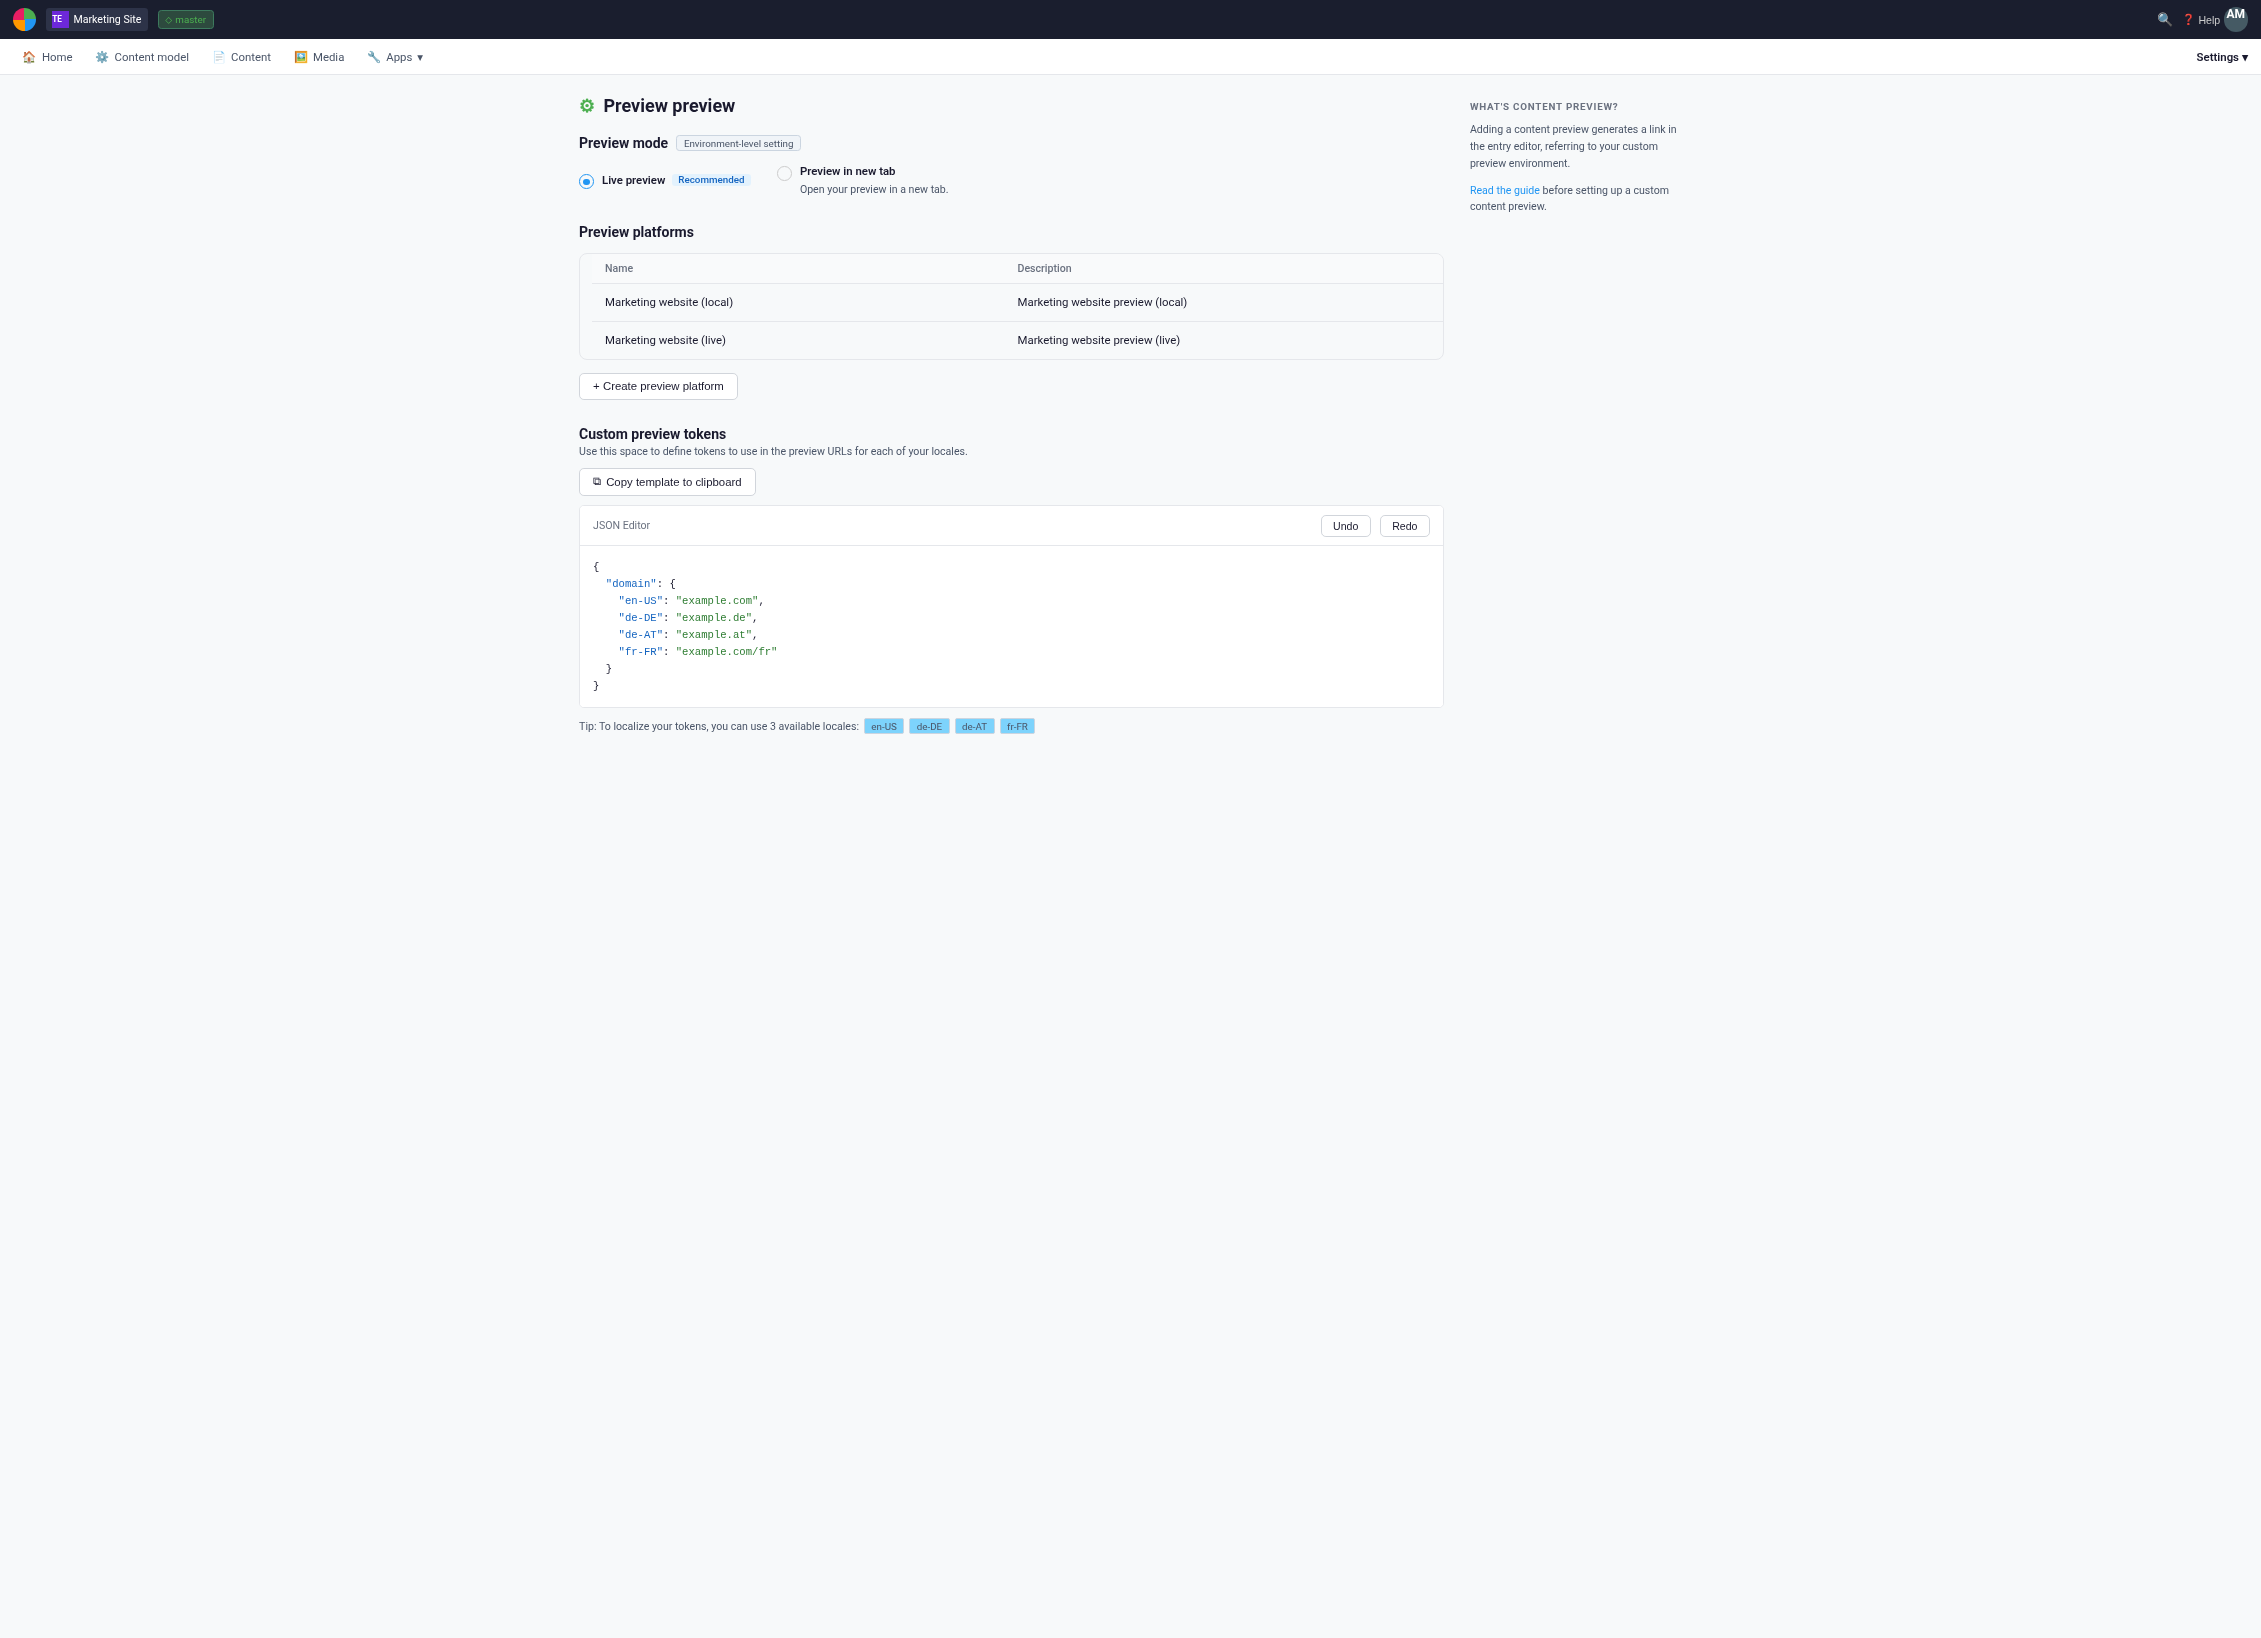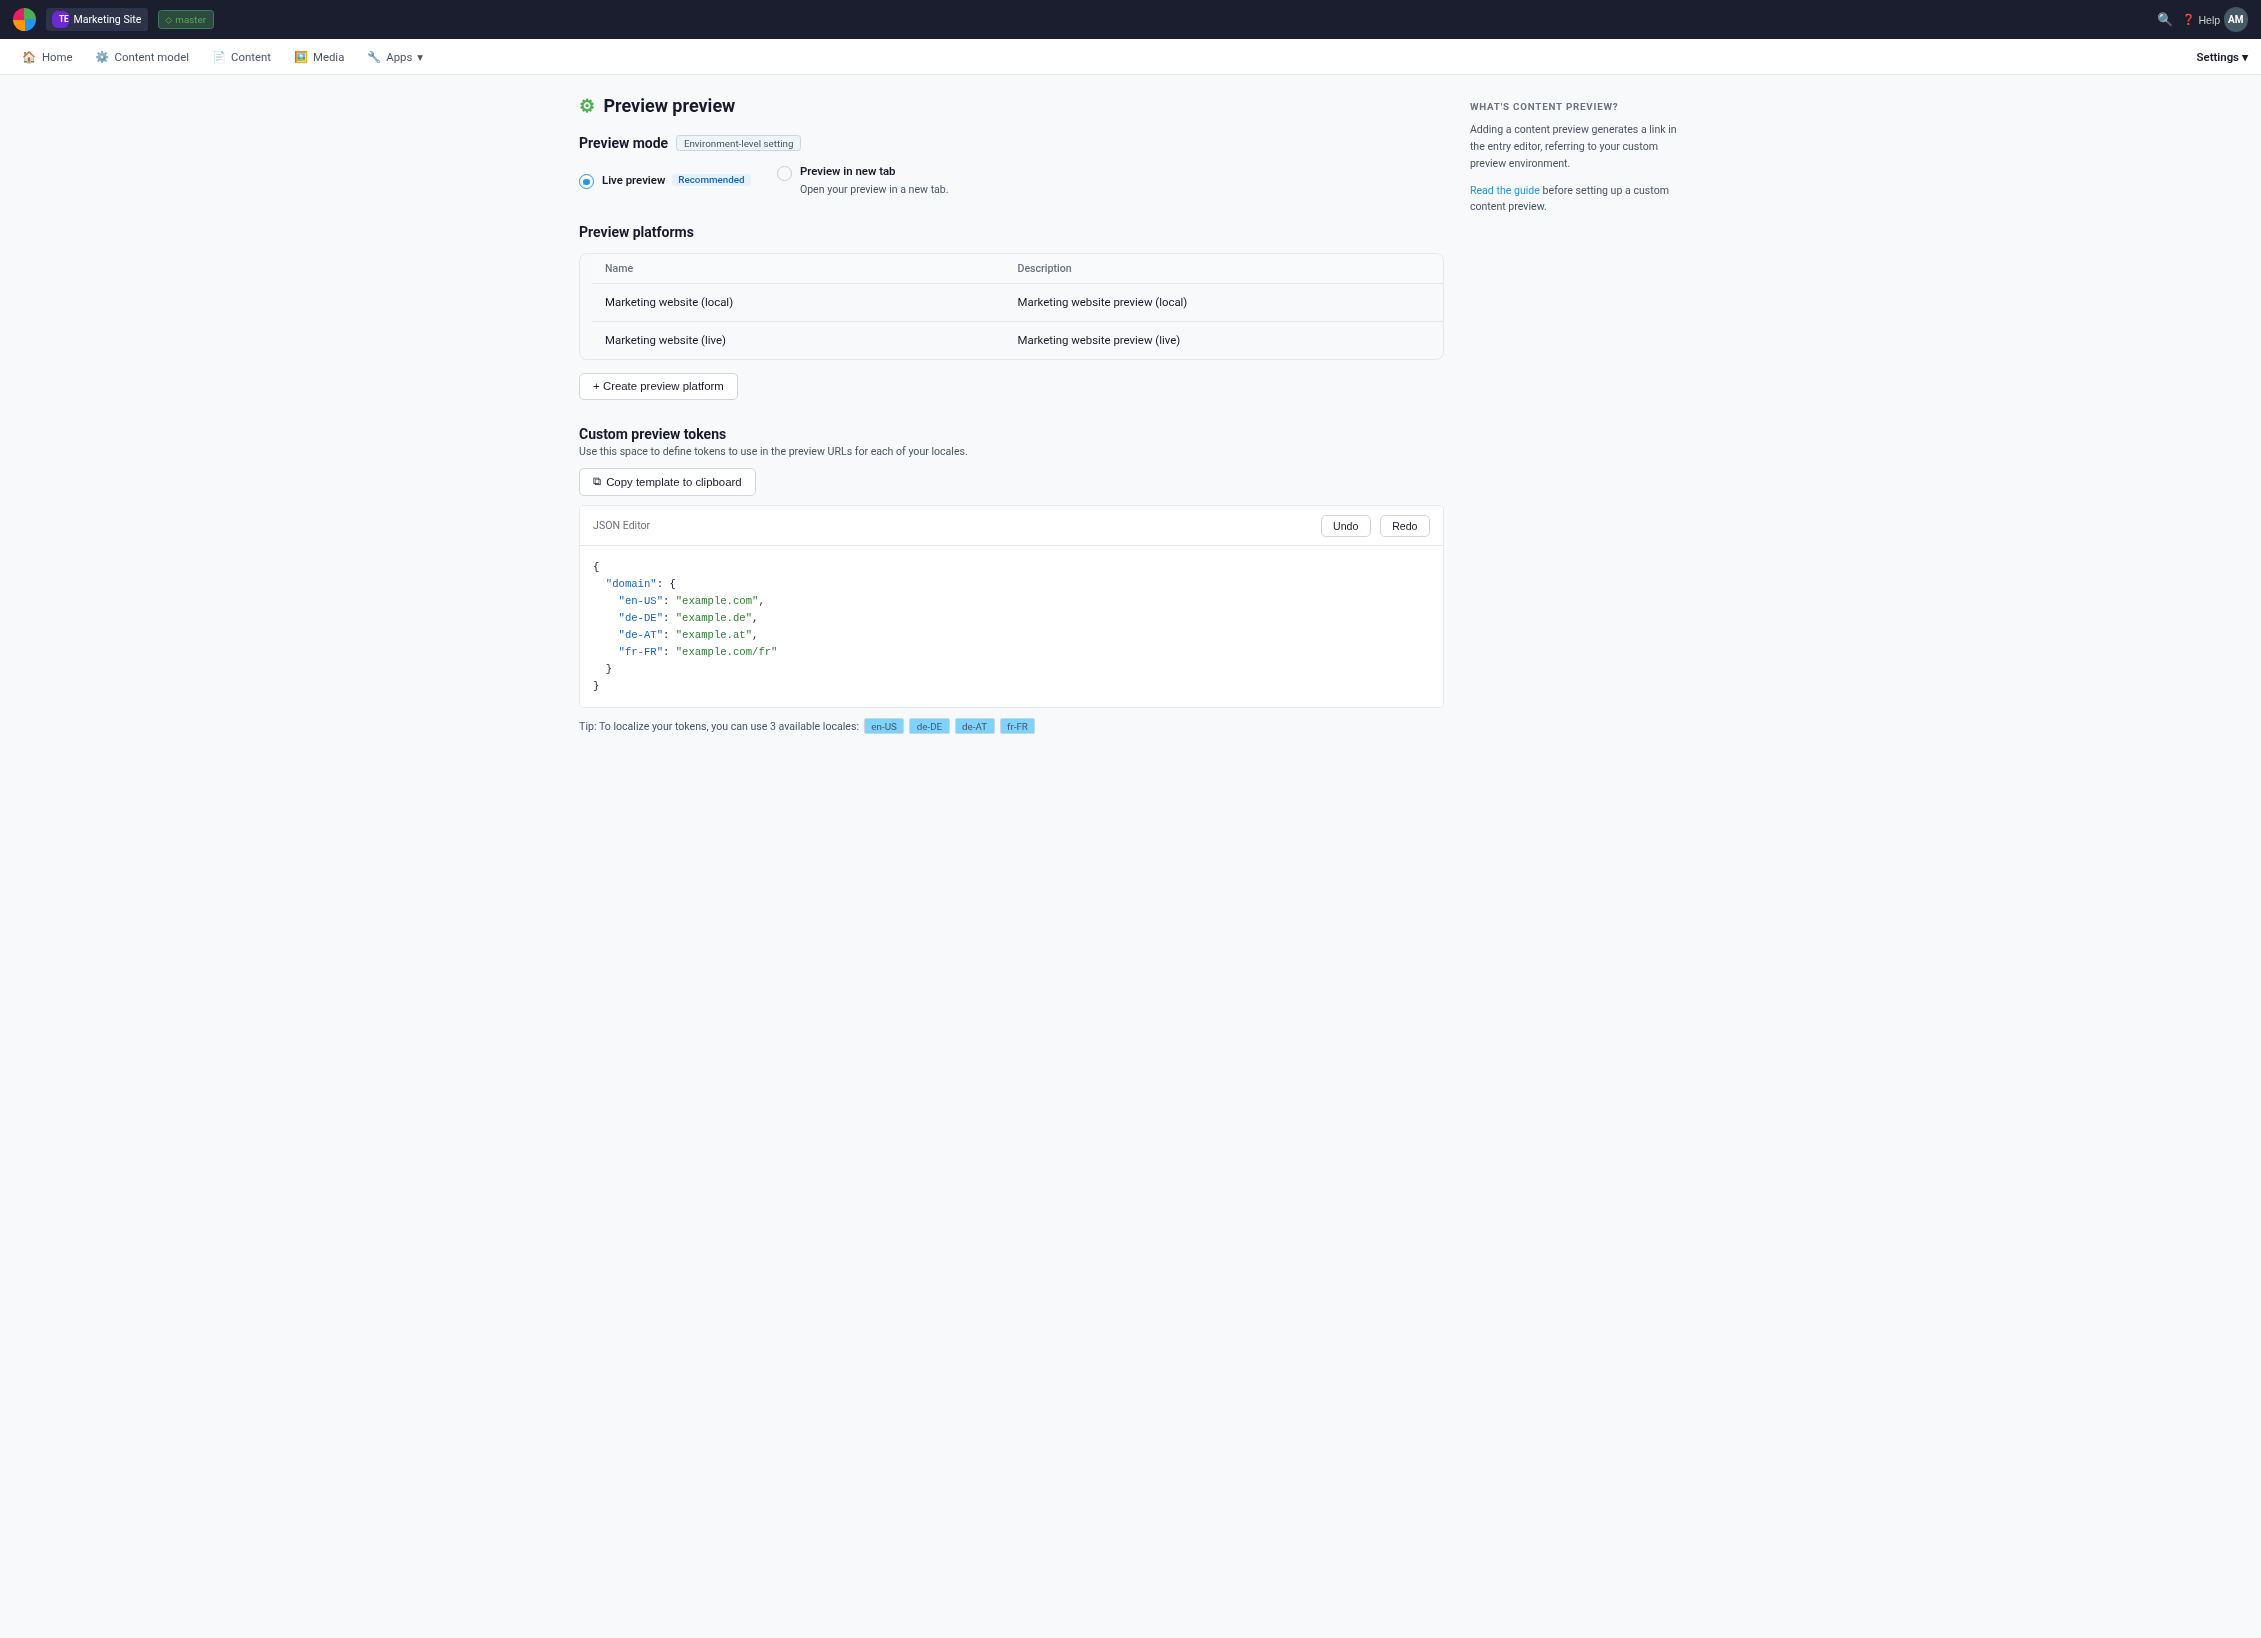--- a/index.html
+++ b/index.html
@@ -22,22 +22,22 @@
       flex-shrink: 0;
     }
     .top-nav-site {
       display: flex; align-items: center; gap: 4.9px;
       background: #2d3348;
       border-radius: 3.3px;
       padding: 3.3px 6.5px;
       font-size: 10.6px;
     }
     .site-icon {
-      width: 16.3px; height: 16.3px; background: #6d28d9; border-radius: 6px;
-      display: flex; align-items: center; justify-content: flex-end; font-size: 8.2px; color: #fff; font-weight: bold;
+      width: 16.3px; height: 16.3px; background: #6d28d9; border-radius: 0;
+      display: flex; align-items: center; justify-content: flex-start; font-size: 8.2px; color: #fff; font-weight: bold;
     }
     .branch-badge {
       display: flex; align-items: center; gap: 3.3px;
       background: #2d4a3e;
       border: 0.8px solid #3d7a5e;
       border-radius: 3.3px;
       padding: 2.4px 6.5px;
       font-size: 9.8px;
       color: #4caf50;
     }
@@ -47,21 +47,21 @@
     .nav-icon-btn {
       background: none; border: none; color: #aaa; cursor: pointer;
       padding: 4.9px; border-radius: 3.3px; font-size: 13px;
     }
     .help-btn {
       display: flex; align-items: center; gap: 3.3px;
       background: none; border: none; color: #ccc; cursor: pointer; font-size: 10.6px;
     }
     .avatar {
       width: 24.5px; height: 24.5px; background: #455a64; border-radius: 50%;
-      display: flex; align-items: center; justify-content: center; font-size: 10px; color: #fff; font-weight: bold;
+      display: flex; align-items: flex-start; justify-content: center; font-size: 12px; color: #fff; font-weight: bold;
     }
 
     
     .sec-nav {
       background: #fff;
       border-bottom: 0.8px solid #e5e7eb;
       display: flex;
       align-items: center;
       height: 36px;
       padding: 0 13px;

